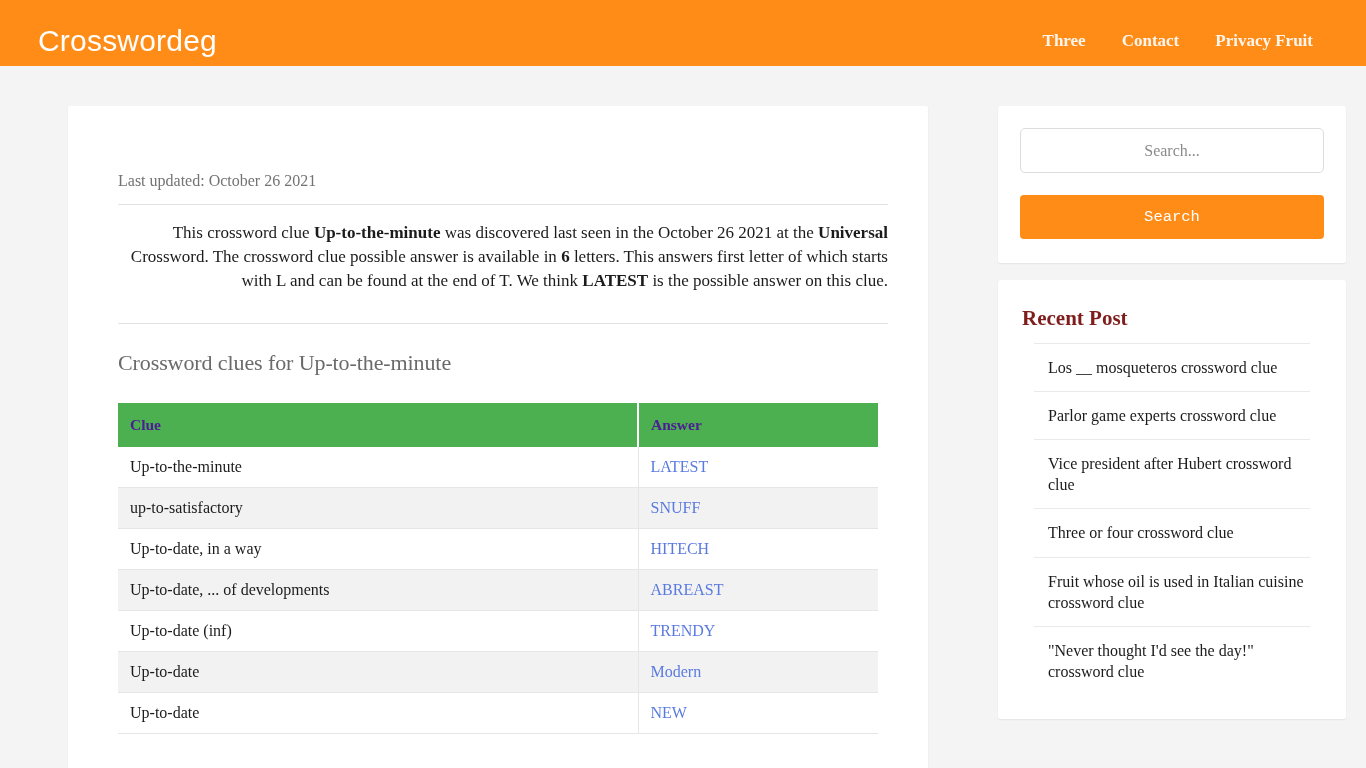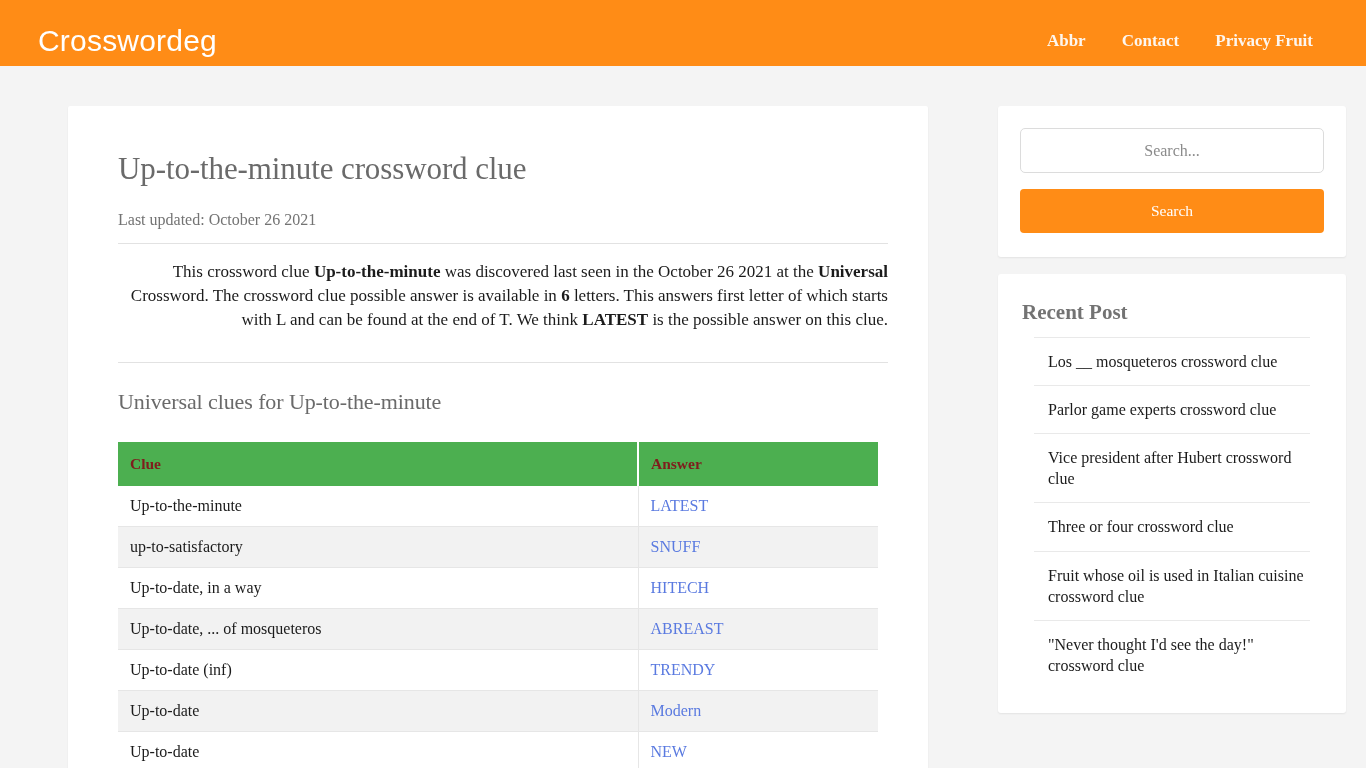--- a/index.html
+++ b/index.html
@@ -113,21 +113,21 @@
   
   .clue-table {
     width: 760px;
     border-collapse: collapse;
     margin-top: 27px;
     font-size: 16px;
     table-layout: fixed;
   }
   .clue-table th {
     background: #4caf50;
-    color: #7f1d1d;
+    color: #4c1d95;
     font-weight: 700;
     text-align: left;
     padding: 12px 10px 12px 12px;
     font-size: 15.5px;
     border-right: 2px solid #ffffff;
     height: 44px;
   }
   .clue-table th:last-child { border-right: none; }
   .clue-table td {
     padding: 11px 10px 11px 12px;
@@ -169,38 +169,38 @@
     color: #333;
     outline: none;
     background: #fff;
     text-align: center;
   }
   .search-input::placeholder { color: #8b8b8b; }
   .search-button {
     display: block;
     width: 100%;
     height: 44px;
-    margin-top: 16px;
+    margin-top: 22px;
     background: #ff8c16;
     border: none;
     border-radius: 4px;
     color: #ffffff;
-    font-family: Liberation Serif, serif;
+    font-family: Liberation Mono, monospace;
     font-size: 15.5px;
     cursor: pointer;
   }
 
   .recent-card {
     padding: 26px 24px 12px 24px;
   }
   .recent-title {
     margin: 0 0 6px 0;
     font-size: 21px;
     font-weight: 700;
-    color: #737373;
+    color: #7f1d1d;
   }
   .recent-list {
     list-style: none;
     margin: 12px;
     padding: 0;
   }
   .recent-list li {
     border-top: 1px solid #e9e9e9;
     padding: 13px 0 13px 14px;
   }
@@ -211,37 +211,36 @@
     line-height: 1.32;
     display: block;
   }
 </style>
 </head>
 <body>
 
 <header class="site-header">
   <a class="brand" href="#">Crosswordeg</a>
   <nav class="main-nav">
-    <a class="nav-link" href="#">Abbr</a>
+    <a class="nav-link" href="#">Three</a>
     <a class="nav-link" href="#">Contact</a>
     <a class="nav-link" href="#">Privacy Fruit</a>
   </nav>
 </header>
 
 <div class="page">
 
   <main class="content-col">
     <article class="card main-card">
-      <h1 class="post-title">Up-to-the-minute crossword clue</h1>
       <div class="last-updated">Last updated: October 26 2021</div>
       <hr class="rule">
       <p class="post-body"><span>This crossword clue </span><b>Up-to-the-minute</b><span> was discovered last seen in the October 26 2021 at the </span><b>Universal</b><span> Crossword. The crossword clue possible answer is available in </span><b>6</b><span> letters. This answers first letter of which starts with L and can be found at the end of T. We think </span><b>LATEST</b><span> is the possible answer on this clue.</span></p>
       <hr class="rule">
 
-      <h2 class="section-title">Universal clues for Up-to-the-minute</h2>
+      <h2 class="section-title">Crossword clues for Up-to-the-minute</h2>
 
       <table class="clue-table">
         <colgroup>
             <col class="c-clue">
             <col class="c-ans">
           </colgroup>
         <thead>
           <tr>
             <th>Clue</th>
             <th>Answer</th>
@@ -254,21 +253,21 @@
             </tr>
             <tr>
               <td>up-to-satisfactory</td>
               <td><a class="ans-link" href="#">SNUFF</a></td>
             </tr>
             <tr>
               <td>Up-to-date, in a way</td>
               <td><a class="ans-link" href="#">HITECH</a></td>
             </tr>
             <tr>
-              <td>Up-to-date, ... of mosqueteros</td>
+              <td>Up-to-date, ... of developments</td>
               <td><a class="ans-link" href="#">ABREAST</a></td>
             </tr>
             <tr>
               <td>Up-to-date (inf)</td>
               <td><a class="ans-link" href="#">TRENDY</a></td>
             </tr>
             <tr>
               <td>Up-to-date</td>
               <td><a class="ans-link" href="#">Modern</a></td>
             </tr>

